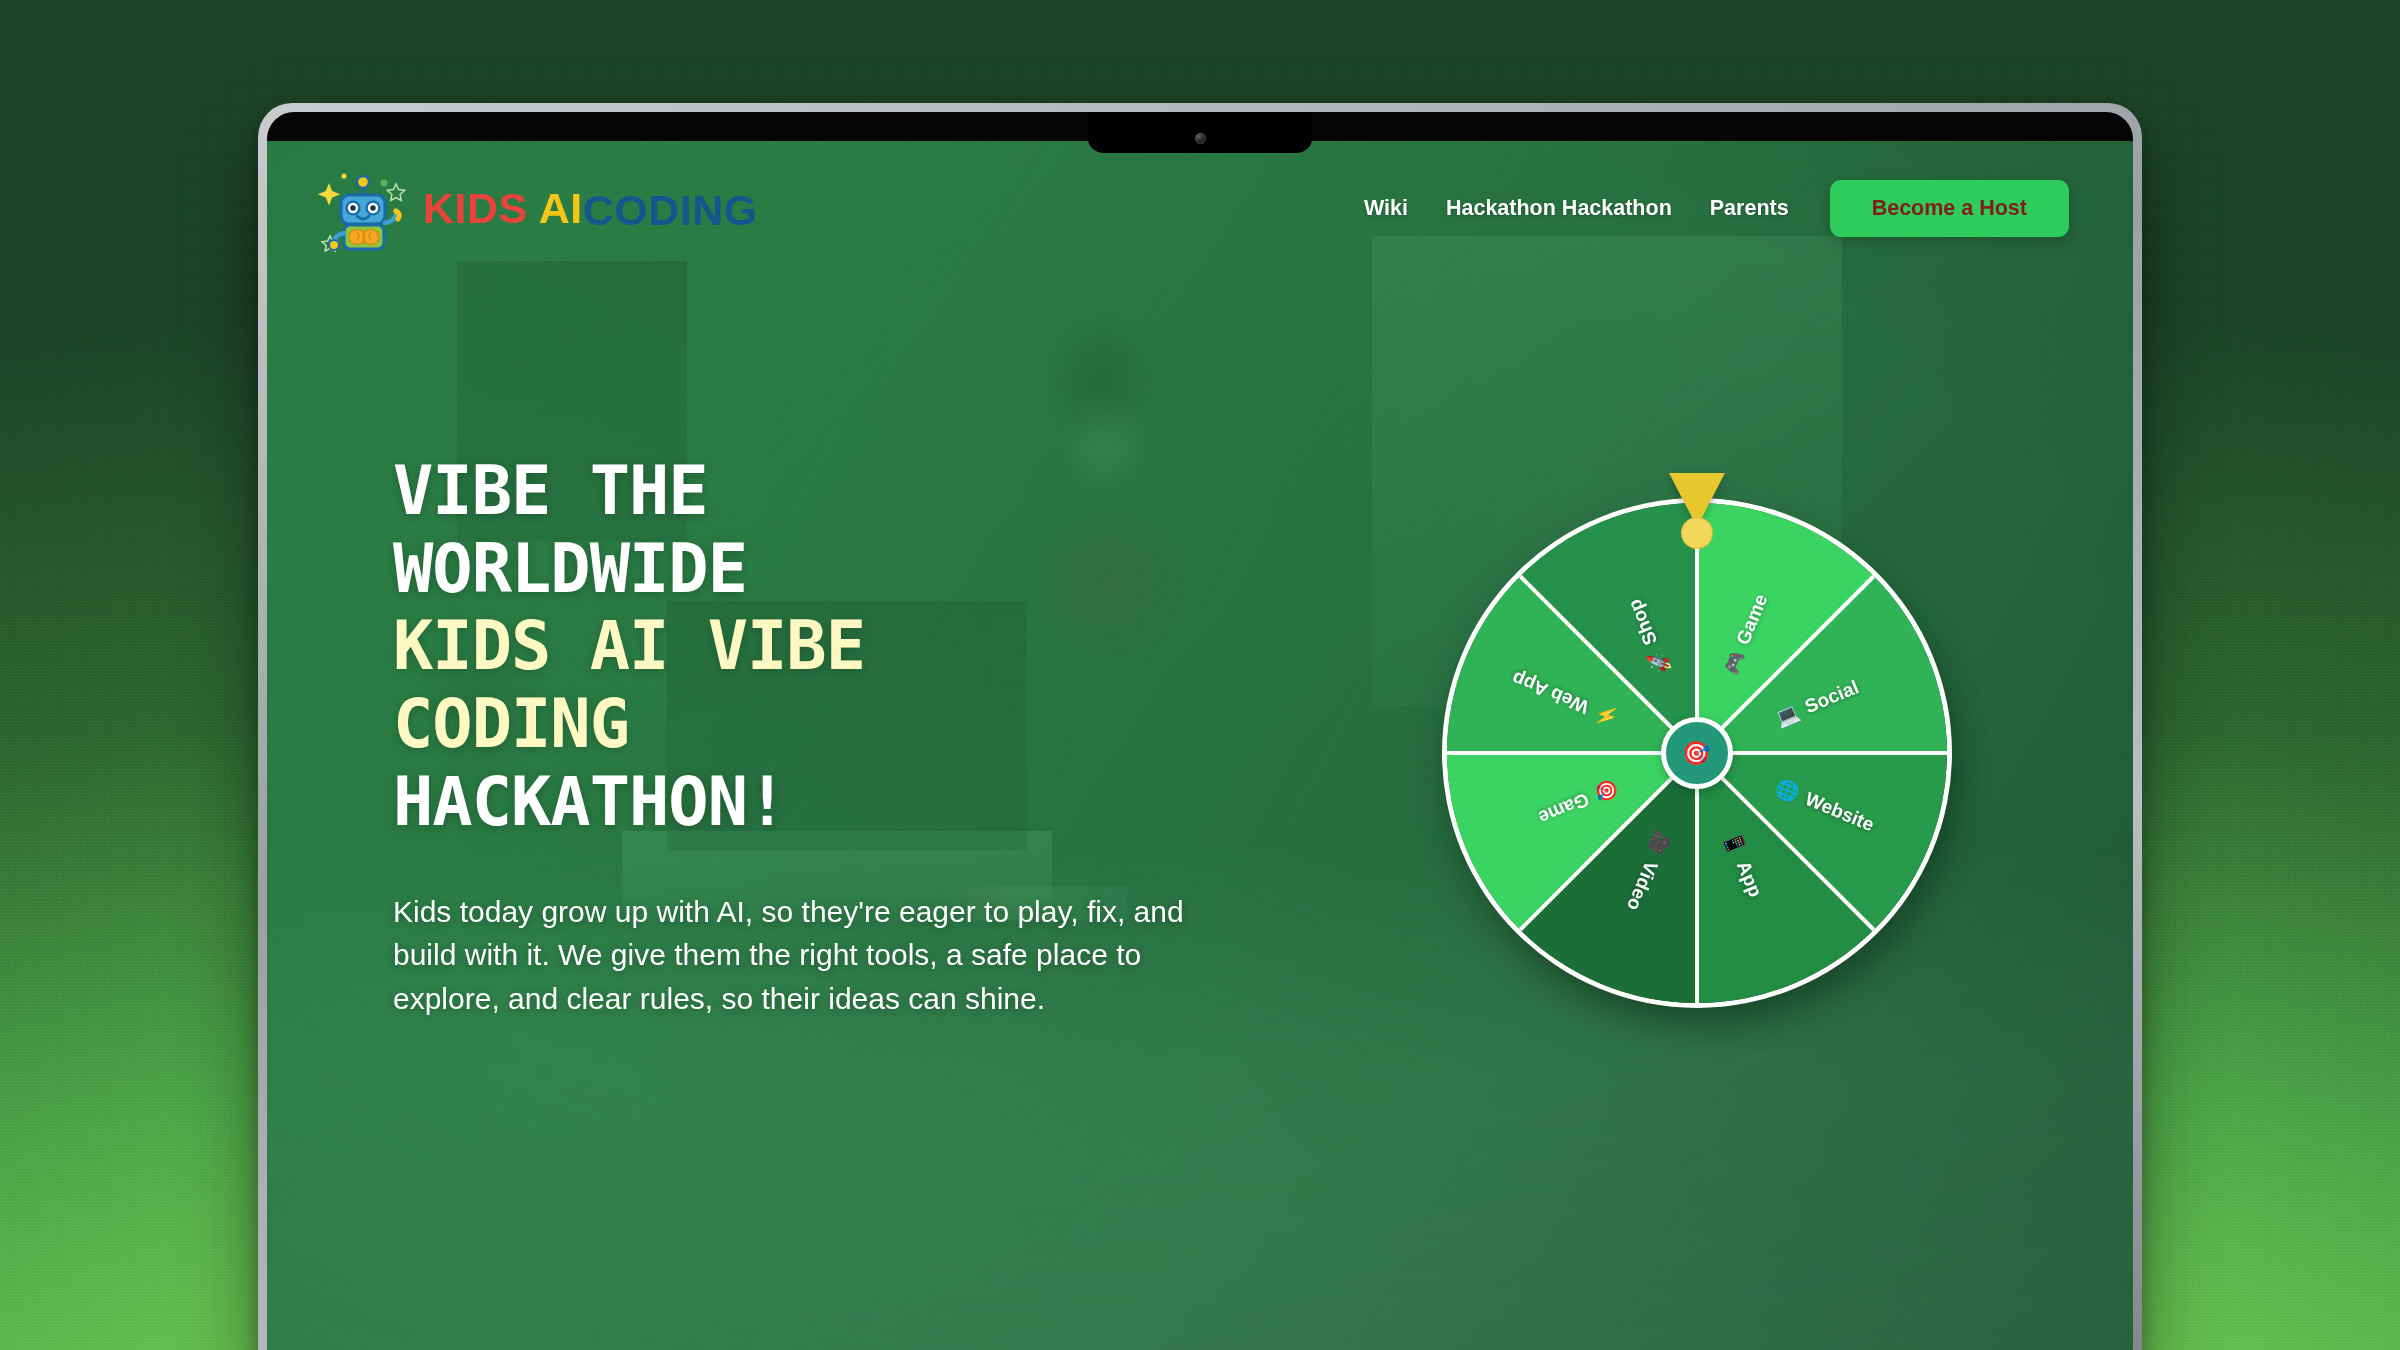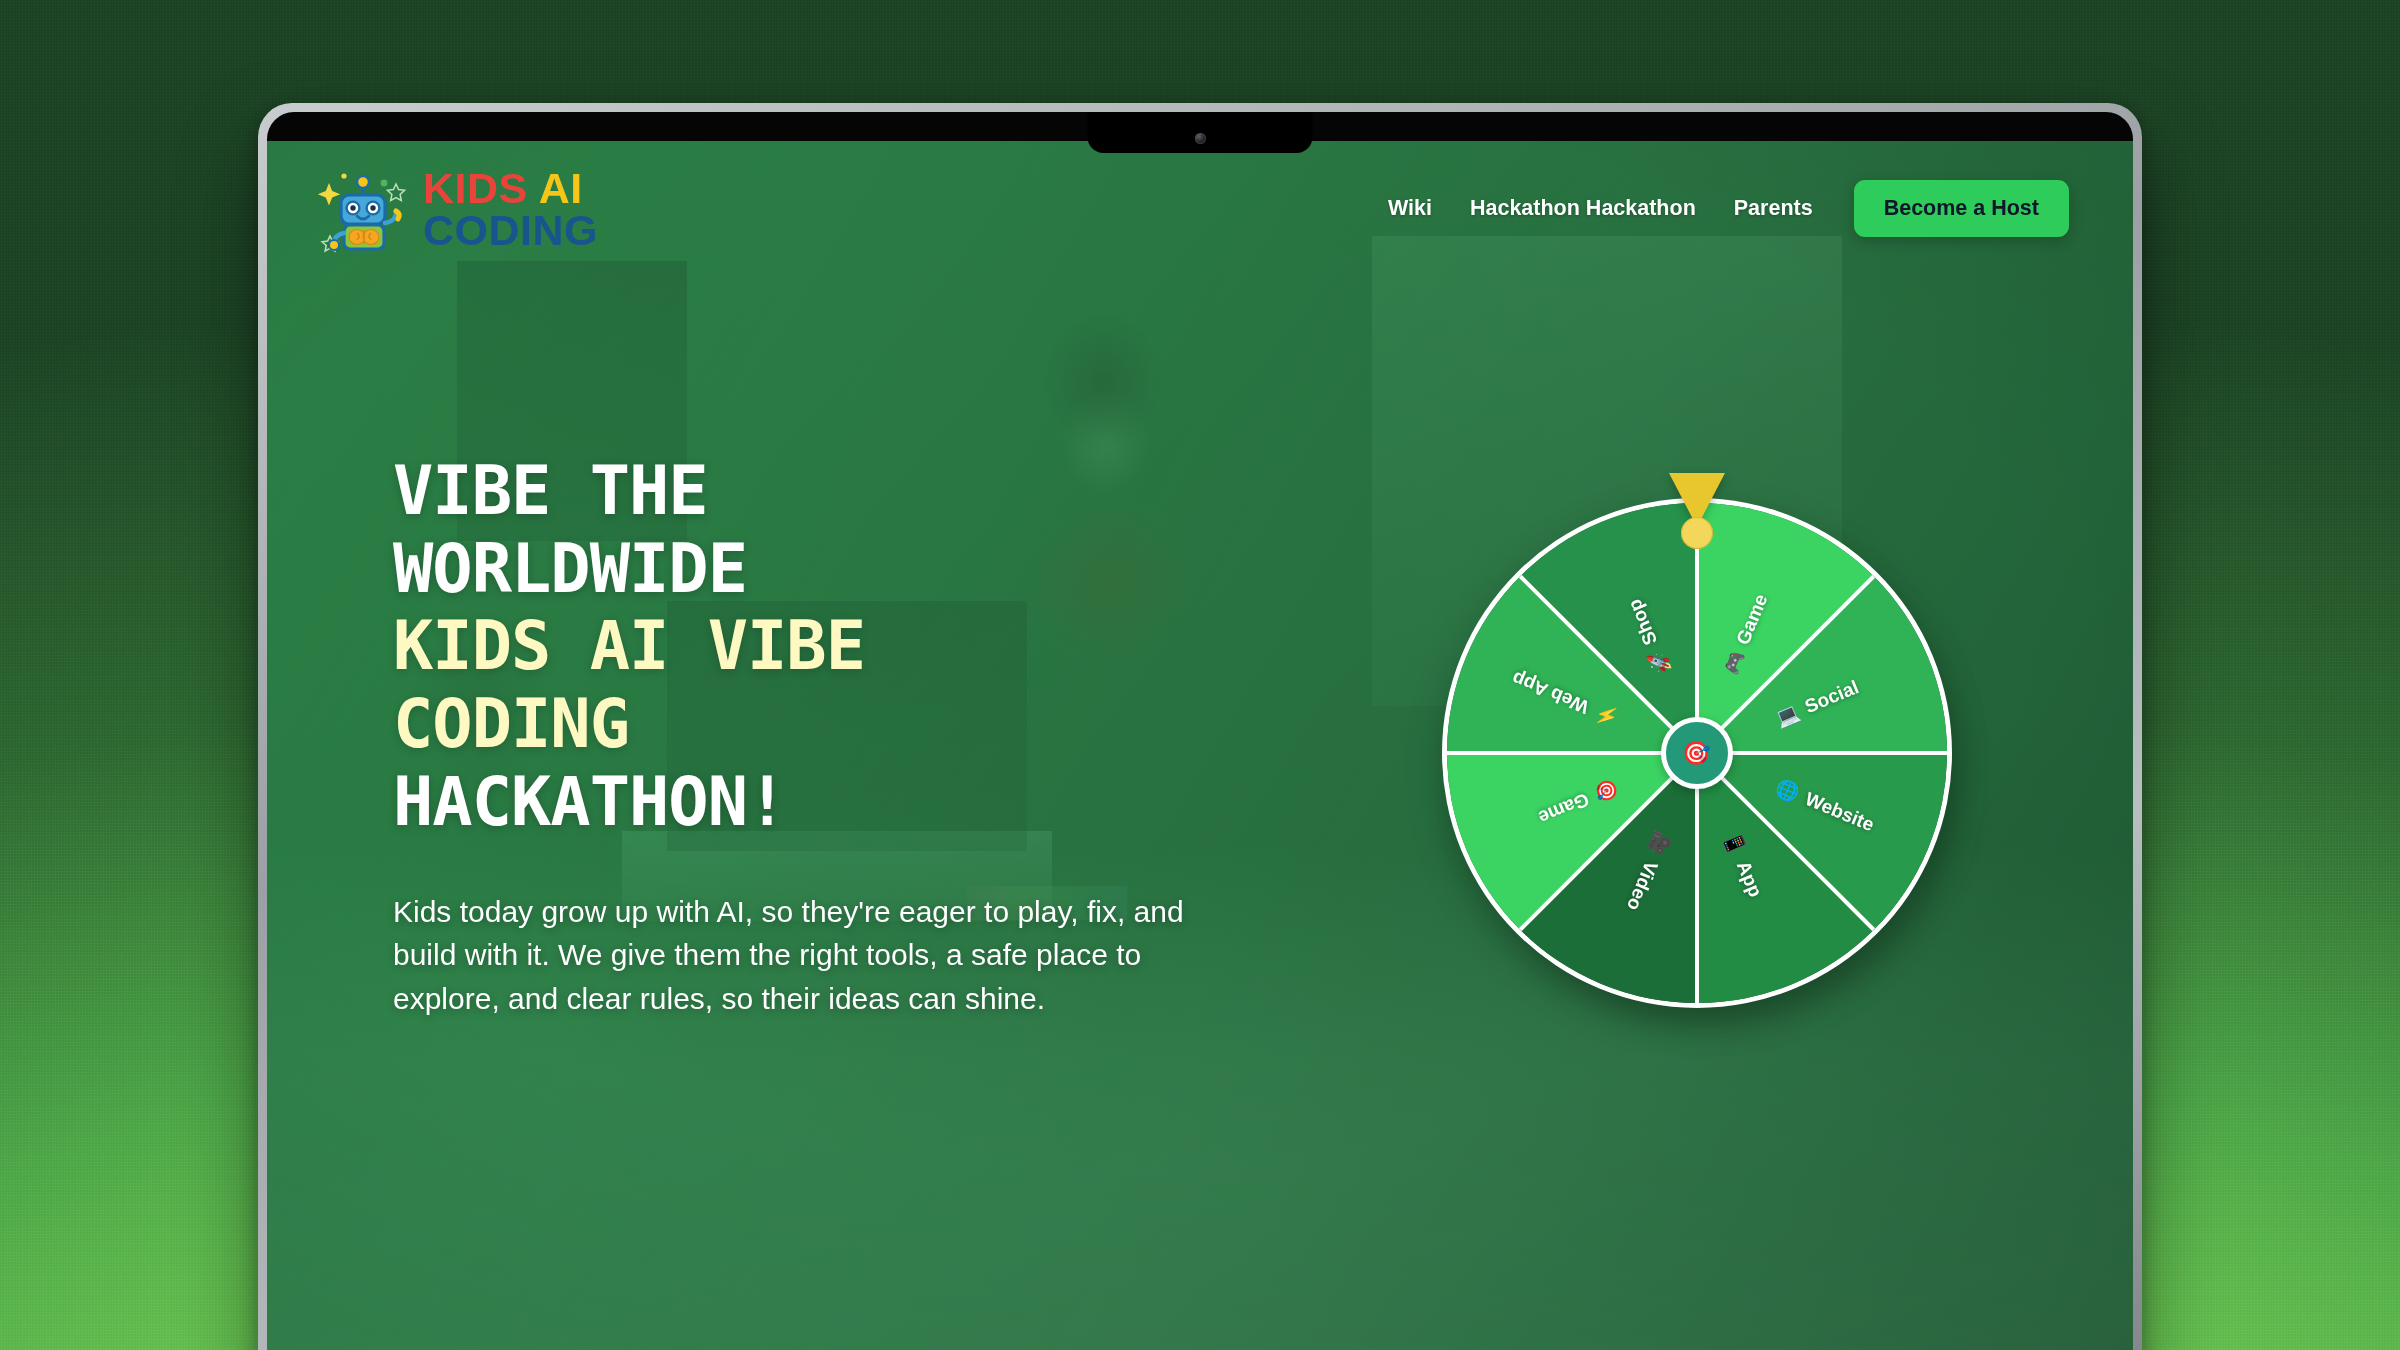--- a/index.html
+++ b/index.html
@@ -94,34 +94,34 @@
   }
 
   
   #navbar {
     position:absolute; left:0; right:0; top:0; height:135px; z-index:5;
     display:flex; align-items:center; justify-content:space-between;
     padding:0 64px 0 50px;
   }
   #logo { display:flex; align-items:center; gap:14px; position:relative; }
   #robot { position:relative; width:92px; height:92px; flex:0 0 auto; }
-  #logo-type { display:flex; flex-direction:column; line-height:.93; }
+  #logo-type { display:flex; flex-direction:row; line-height:.93; }
   .logo-row1 { font-size:43px; font-weight:800; letter-spacing:.5px; }
   .logo-kids { color:#E8443B; }
   .logo-ai { color:#F5C518; margin-left:11px; }
   .logo-coding { font-size:43px; font-weight:800; color:#18558F; letter-spacing:.5px; margin-top:2px; }
 
   #nav-links { display:flex; align-items:center; gap:0; }
   .nav-link {
     color:#fff; font-size:21.5px; font-weight:700; padding:0 19px;
     text-shadow:0 1px 3px rgba(0,0,0,.28); white-space:nowrap; cursor:pointer;
   }
   #become-host {
-    margin-left:22px; background:#2ECC5B; color:#0f172a;
-    font-size:21.5px; font-weight:700; padding:16px 30px; border-radius:11px;
+    margin-left:22px; background:#2ECC5B; color:#7f1d1d;
+    font-size:21.5px; font-weight:700; padding:16px 42px; border-radius:11px;
     border:none; cursor:pointer; white-space:nowrap;
     box-shadow:0 4px 14px rgba(0,0,0,.22);
   }
 
   
   #hero { position:absolute; left:126px; top:270px; width:860px; z-index:5; }
   #get-started {
     display:inline-block;
     background:linear-gradient(145deg,#9BEFB3 0%, #6FDC90 55%, #5BD182 100%);
     color:#0F2A1A; font-size:21px; font-weight:800; letter-spacing:.9px;

